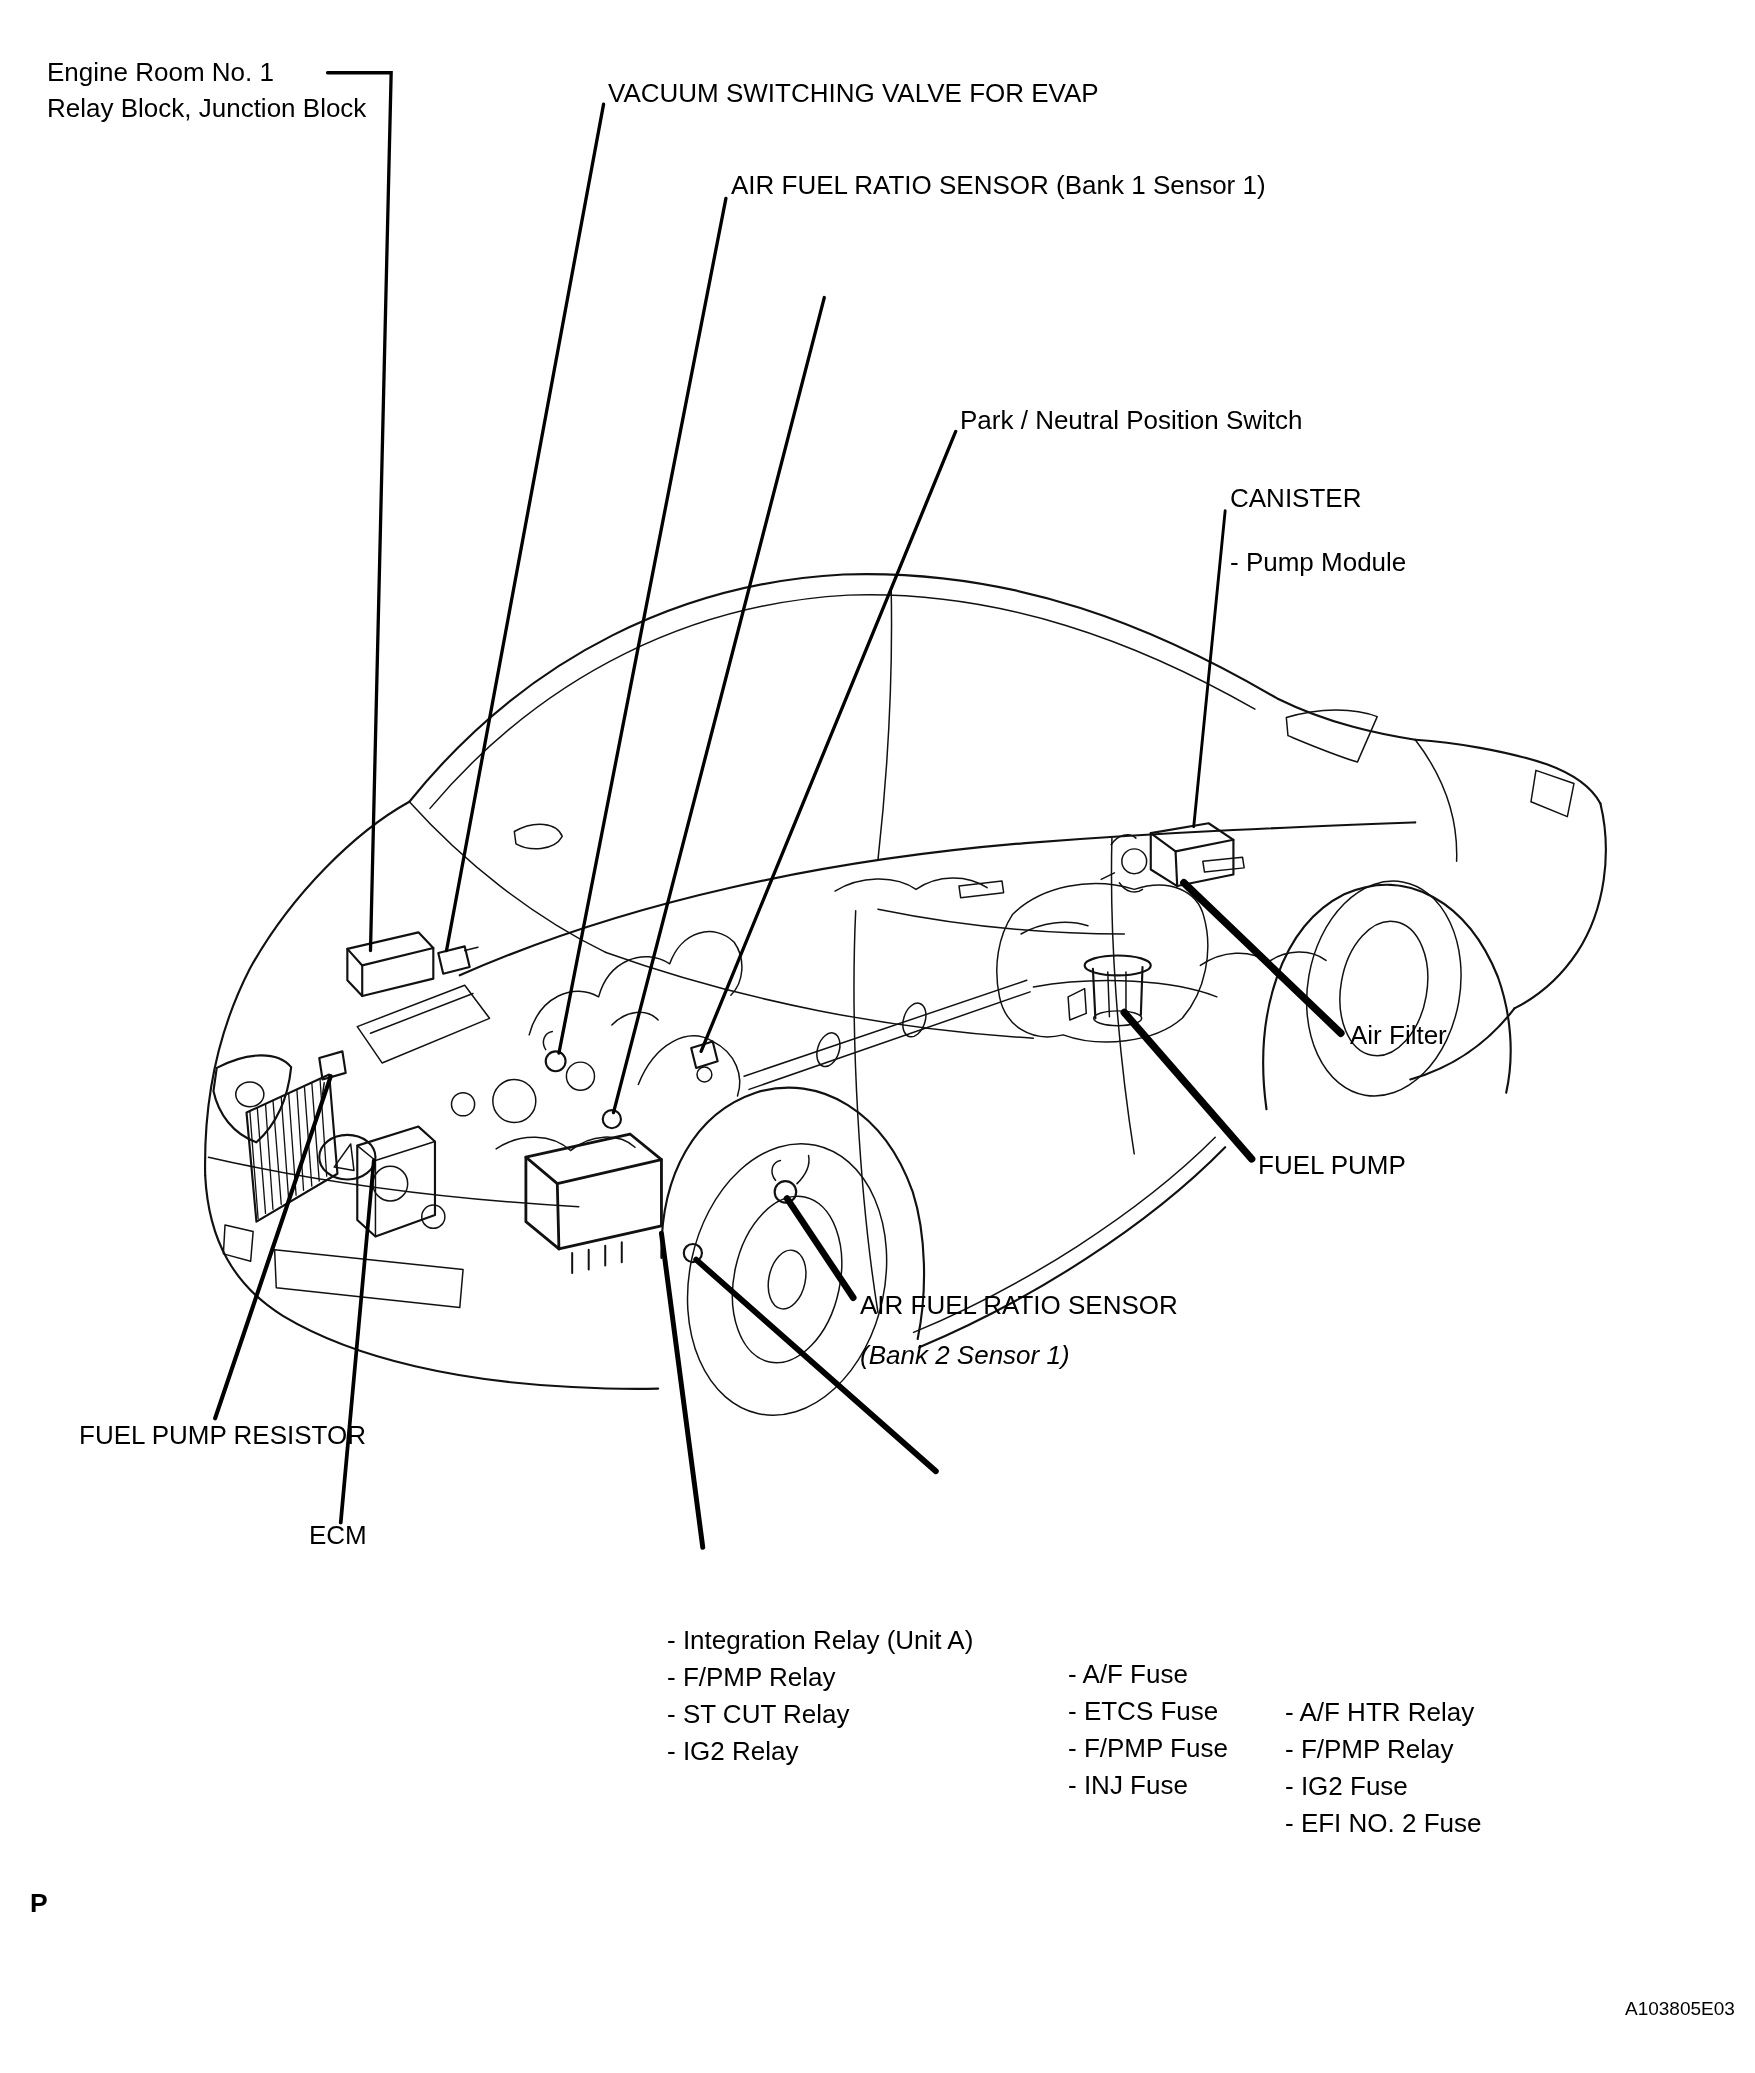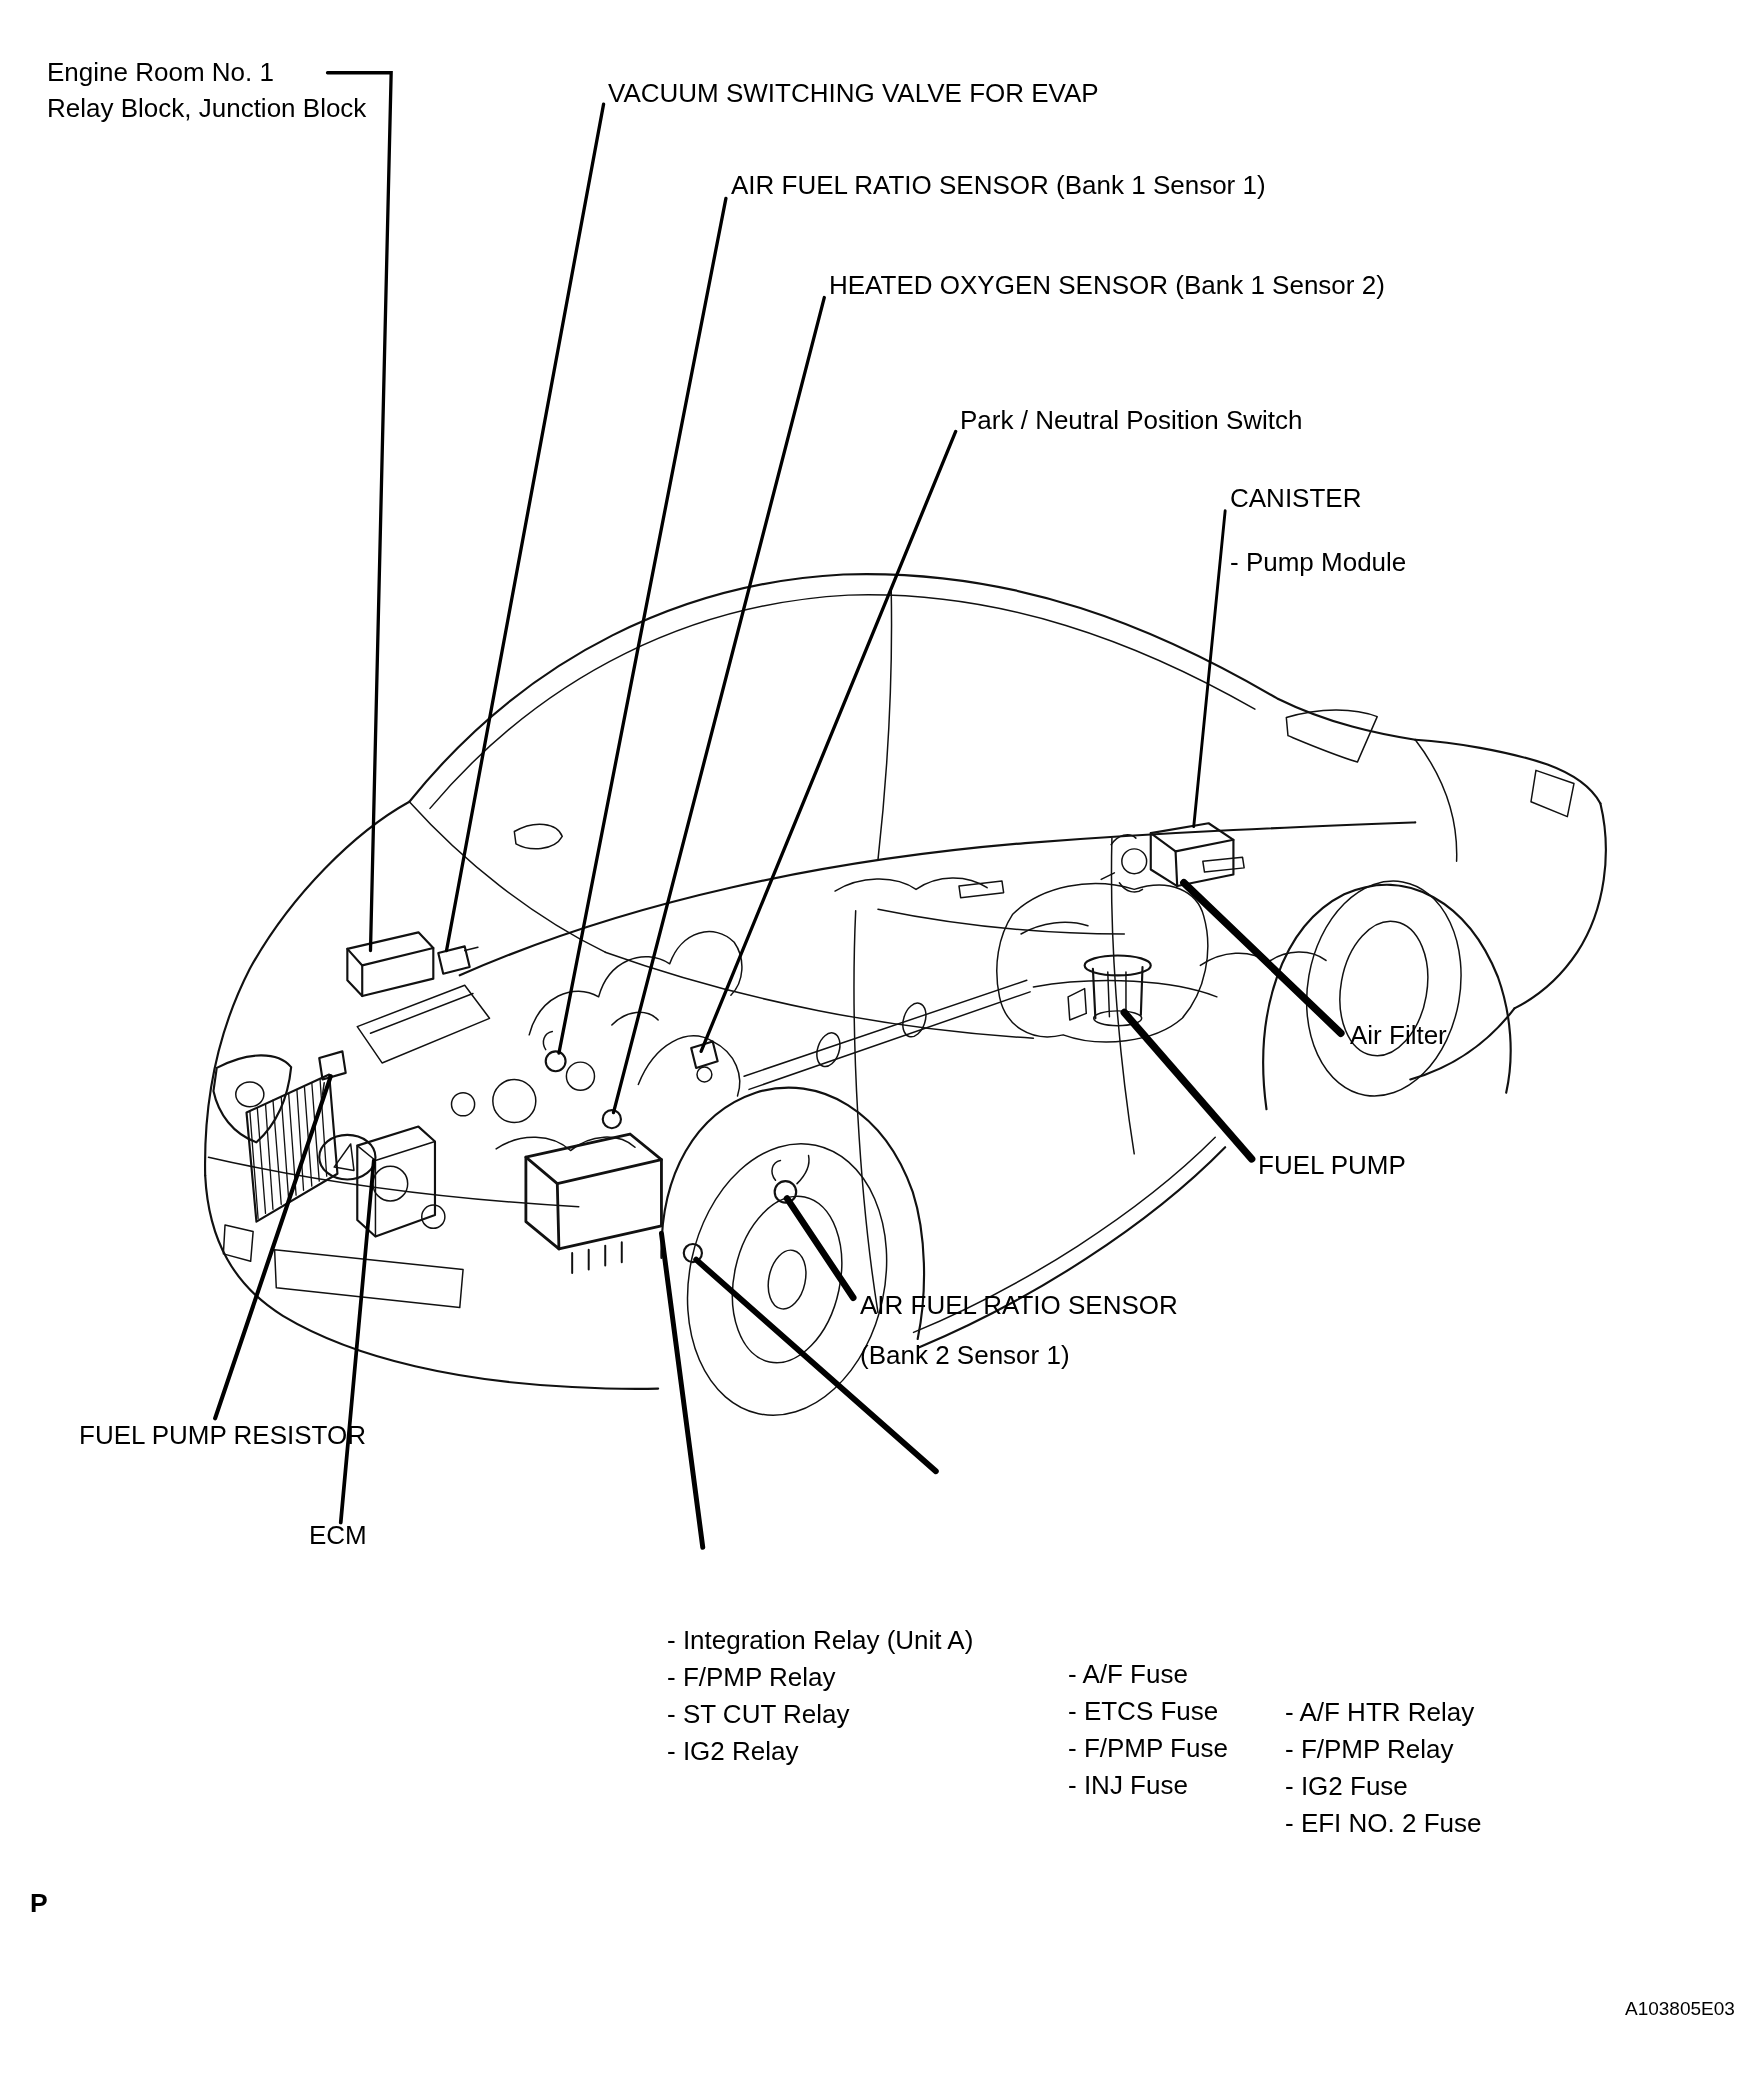--- a/index.html
+++ b/index.html
@@ -22,21 +22,21 @@
   .cb-list1{left:33px;top:198px;position:absolute;}
   .cb-vsv{left:608px;top:79px;}
   .cb-afr1{left:731px;top:171px;}
   .cb-ho2s1{left:829px;top:271px;}
   .cb-park{left:960px;top:406px;}
   .cb-canister{left:1230px;top:484px;text-align:center;}
   .cb-pumpmod{left:1230px;top:548px;}
   .cb-airfilter{left:1350px;top:1021px;}
   .cb-fuelpump{left:1258px;top:1151px;}
   .cb-afr2a{left:860px;top:1291px;}
-  .cb-afr2b{left:860px;top:1341px;}
+  .cb-afr2b{left:860px;top:1341px;font-style:italic;}
   .cb-ho2s2{left:795px;top:1466px;}
   .cb-fpr{left:79px;top:1421px;}
   .cb-ecm{left:309px;top:1521px;}
   .cb-er2title{left:667px;top:1550px;}
   .cb-col1{left:667px;top:1622px;position:absolute;}
   .cb-col2{left:1068px;top:1620px;position:absolute;margin-top:36px;}
   .cb-col3{left:1285px;top:1694px;position:absolute;}
   .cb-pageletter{left:30px;top:1888px;}
   .cb-figcode{left:1625px;top:1990px;margin-top:8px;}
 </style>
@@ -202,21 +202,20 @@
       <line stroke-width="5" x1="260" y1="1716" x2="400" y2="1302"></line>
     </g>
   </svg>
 
   <div class="lbl cb-title1">Engine Room No. 1</div>
   <div class="lbl cb-title2">Relay Block, Junction Block</div>
 
 
   <div class="lbl cb-vsv">VACUUM SWITCHING VALVE FOR EVAP</div>
   <div class="lbl cb-afr1">AIR FUEL RATIO SENSOR (Bank 1 Sensor 1)</div>
-  <div class="lbl cb-ho2s1">HEATED OXYGEN SENSOR (Bank 1 Sensor 2)</div>
   <div class="lbl cb-park">Park / Neutral Position Switch</div>
   <div class="lbl cb-canister">CANISTER</div>
   <div class="lbl cb-pumpmod">- Pump Module</div>
   <div class="lbl cb-airfilter">Air Filter</div>
   <div class="lbl cb-fuelpump">FUEL PUMP</div>
   <div class="lbl cb-afr2a">AIR FUEL RATIO SENSOR</div>
   <div class="lbl cb-afr2b">(Bank 2 Sensor 1)</div>
   <div class="lbl cb-fpr">FUEL PUMP RESISTOR</div>
   <div class="lbl cb-ecm">ECM</div>
 

